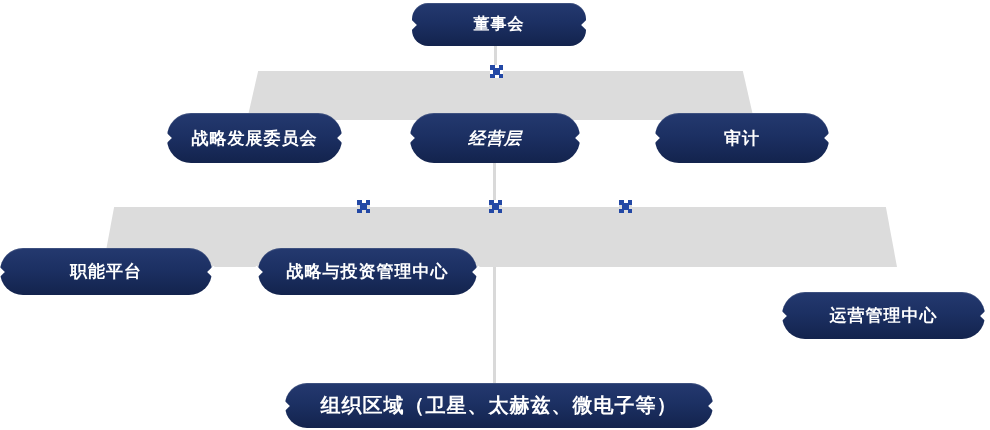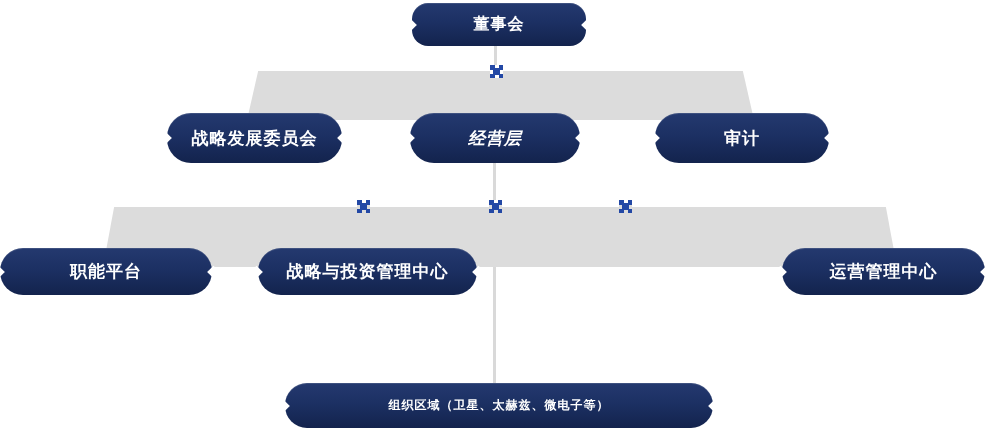--- a/index.html
+++ b/index.html
@@ -44,22 +44,22 @@
 
   .n-board{left:412px;top:3px;width:174px;height:43px;border-radius:16px;font-size:16px;}
   .r2{top:113px;height:50px;border-radius:24px;}
   .n-strategy-committee{left:167px;width:175px;}
   .n-management{left:410px;width:170px;font-style:italic;}
   .n-audit{left:655px;width:174px;}
   .r3{top:248px;height:47px;border-radius:23px;}
   .n-functional-platform{left:0;width:212px;}
   .n-strategy-investment-center{left:258px;width:219px;}
   .n-huaxun-ark-shares{left:521px;width:207px;}
-  .n-operations-center{left:782px;width:203px;}
-  .n-org-regions{left:285px;top:383px;width:428px;height:45px;border-radius:22px;font-size:12px;}
+  .n-operations-center{left:782px;width:203px;margin-top:44px;}
+  .n-org-regions{left:285px;top:383px;width:428px;height:45px;border-radius:22px;font-size:20px;}
 </style>
 </head>
 <body>
 
 <div id="stage">
 
   <div class="vline line1"></div>
   <div class="vline line2"></div>
 
   <div class="band band1"></div>

